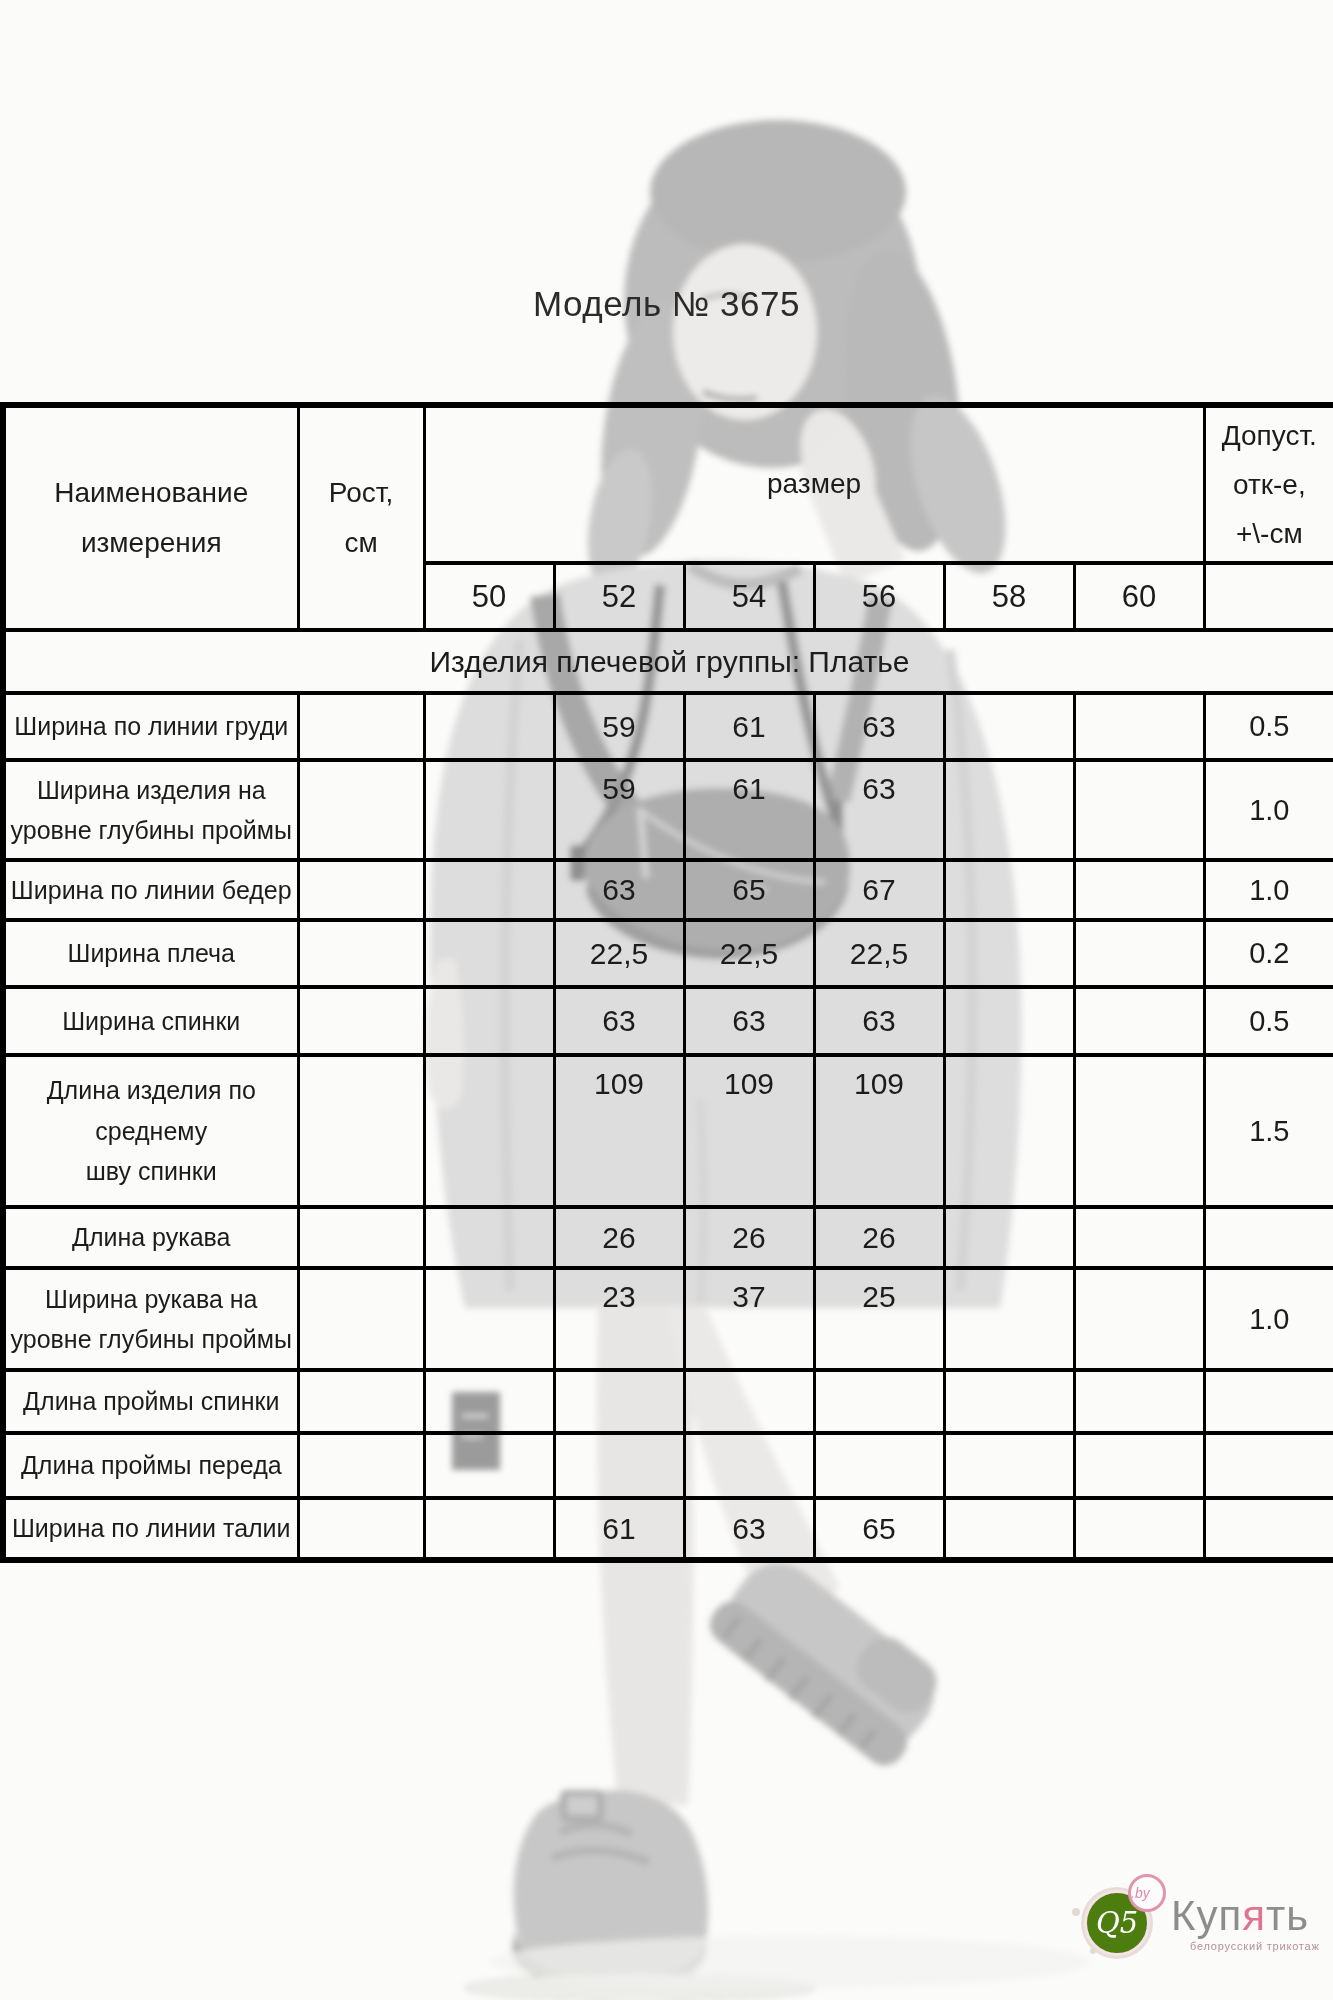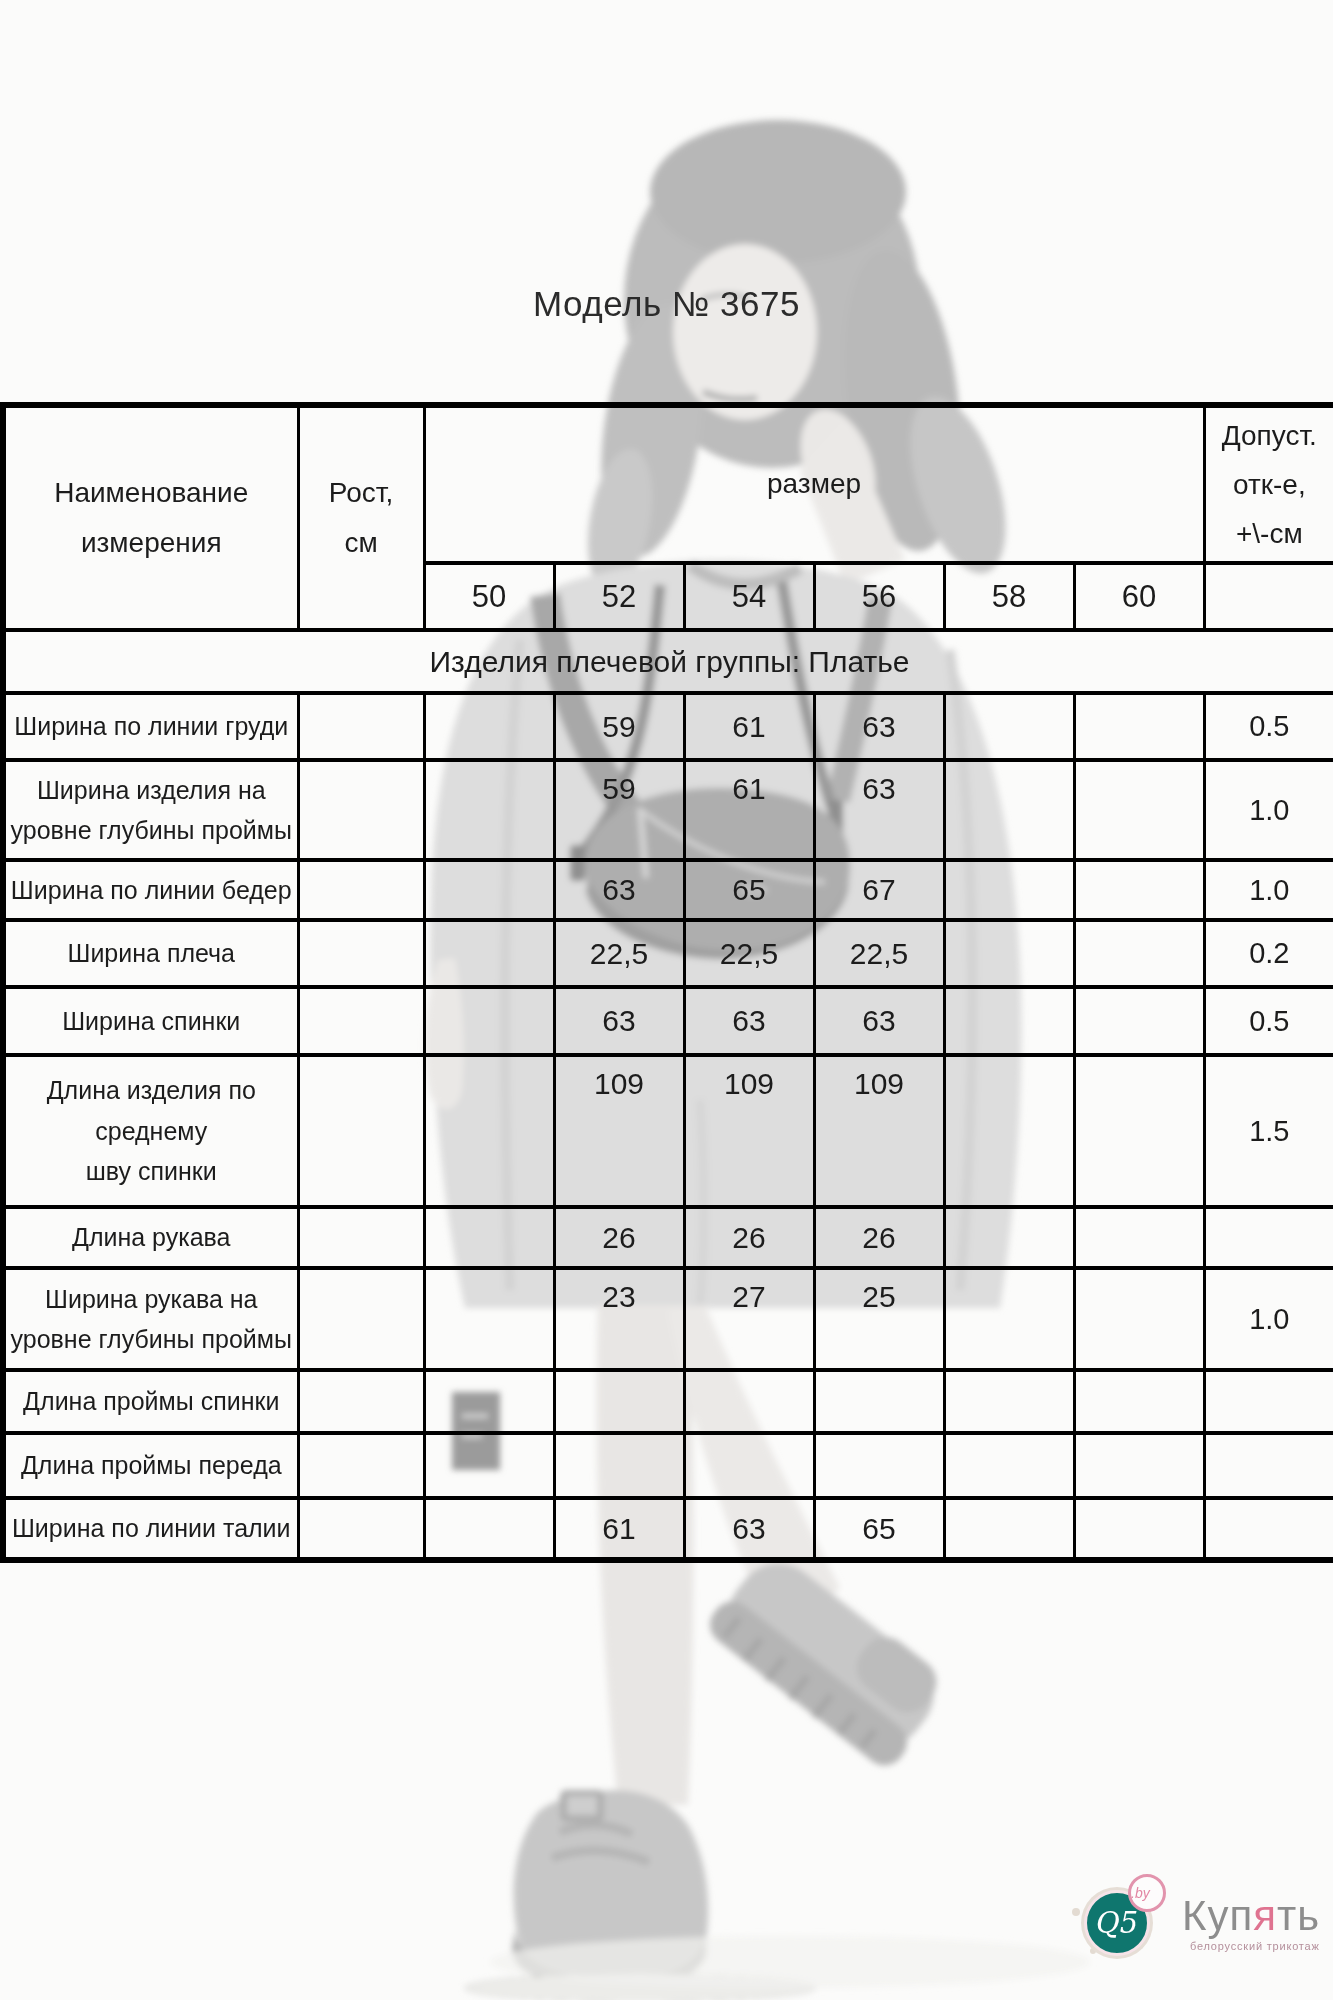--- a/index.html
+++ b/index.html
@@ -42,35 +42,35 @@
   td.val   { font-size:30px; }
   td.tol   { font-size:29px; }
   tr.tall td.val { vertical-align:top; padding-top:10px; }
   
   td.thickL { border-left-width:5px; }
 
   
   .logo { position:absolute; left:1082px; top:1878px; width:230px; height:90px; }
   .q5-circle {
     position:absolute; left:2px; top:12px; width:60px; height:60px; border-radius:50%;
-    background:#0f766e; border:3px solid #f6e3e8;
+    background:#4d7c0f; border:3px solid #f6e3e8;
     box-shadow:0 0 0 3px #e6ded6;
     display:flex; align-items:center; justify-content:center;
     color:#ffffff; font-size:29px; font-style:italic;
     font-family:"DejaVu Serif", serif;
   }
   .by-circle {
     position:absolute; left:46px; top:-4px; width:32px; height:32px; border-radius:50%;
     background:#fdfcfc; border:3px solid #e294ad;
     display:flex; align-items:center; justify-content:flex-start;
     color:#e287a4; font-size:14px; font-style:italic;
   }
   .logo-dot { position:absolute; width:8px; height:8px; border-radius:50%; background:#e3dbd2; }
   .brand {
-    position:absolute; left:100px; top:14px;
+    position:absolute; left:89px; top:14px;
     font-size:42px; color:#8d8d8d; letter-spacing:1px; white-space:nowrap;
   }
   .brand .pink { color:#df7390; }
   .tagline {
     position:absolute; left:108px; top:62px;
     font-size:11px; color:#b48f9b; letter-spacing:0.8px; white-space:nowrap;
   }
 </style>
 </head>
 <body>
@@ -270,21 +270,21 @@
         <td class="val"></td>
         <td class="val thickL"></td>
         <td class="tol thickL"></td>
       </tr>
       <tr style="height:102px" class="tall">
         <td class="lbl pre">Ширина рукава на
 уровне глубины проймы</td>
         <td class="val"></td>
         <td class="val"></td>
         <td class="val">23</td>
-        <td class="val">27</td>
+        <td class="val">37</td>
         <td class="val">25</td>
         <td class="val"></td>
         <td class="val thickL"></td>
         <td class="tol thickL">1.0</td>
       </tr>
       <tr style="height:63px">
         <td class="lbl pre">Длина проймы спинки</td>
         <td class="val"></td>
         <td class="val"></td>
         <td class="val"></td>

